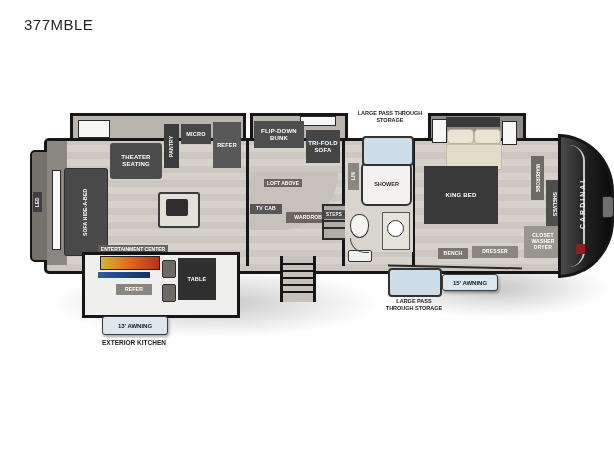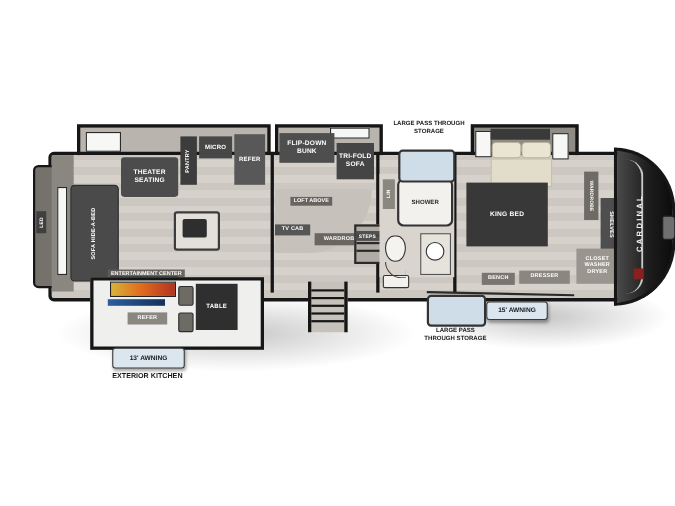--- a/index.html
+++ b/index.html
@@ -27,20 +27,21 @@
   .vt2{writing-mode:vertical-rl;}
   .shadow{background:radial-gradient(ellipse at center,rgba(0,0,0,.22),rgba(0,0,0,0) 70%);}
   .stair{background:#c6c2bb;border-left:3px solid #161616;border-right:3px solid #161616;}
   .rung{position:absolute;left:0;right:0;height:2px;background:#161616;}
 </style>
 </head>
 <body>
 
 <div class="page">
 
+  <div class="abs title" style="left:24px;top:16px;">377MBLE</div>
 
   <div class="abs shadow" style="left:50px;top:268px;width:330px;height:70px;"></div>
   <div class="abs shadow" style="left:380px;top:258px;width:230px;height:60px;"></div>
 
   <div class="abs slide" style="left:70px;top:113px;width:170px;height:57px;"></div>
   <div class="abs slide" style="left:250px;top:113px;width:92px;height:57px;"></div>
   <div class="abs slide" style="left:428px;top:113px;width:92px;height:57px;background:#8f8b85;"></div>
 
   <div class="abs body-box" style="left:44px;top:138px;width:524px;height:130px;border-radius:5px 0 0 5px;"></div>
 

